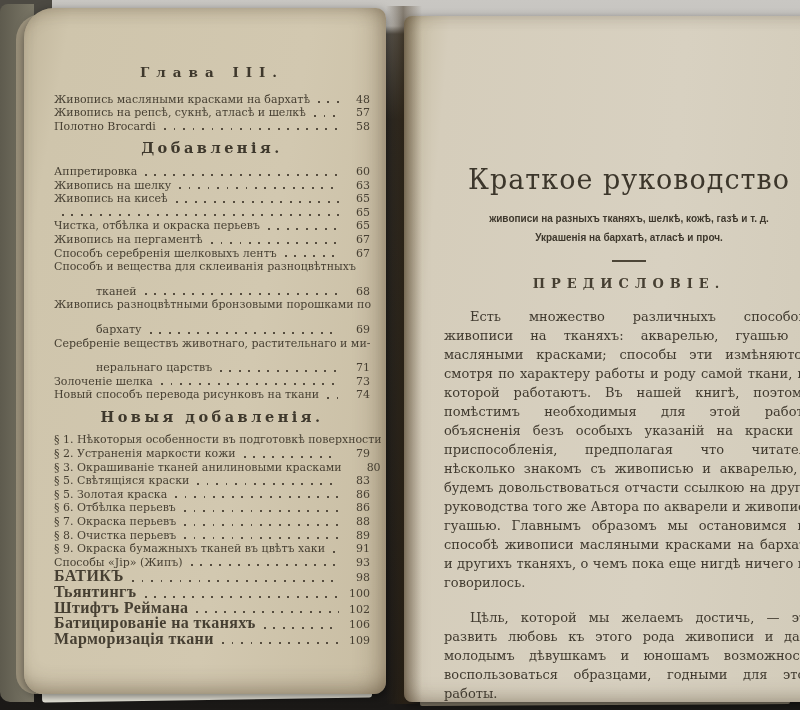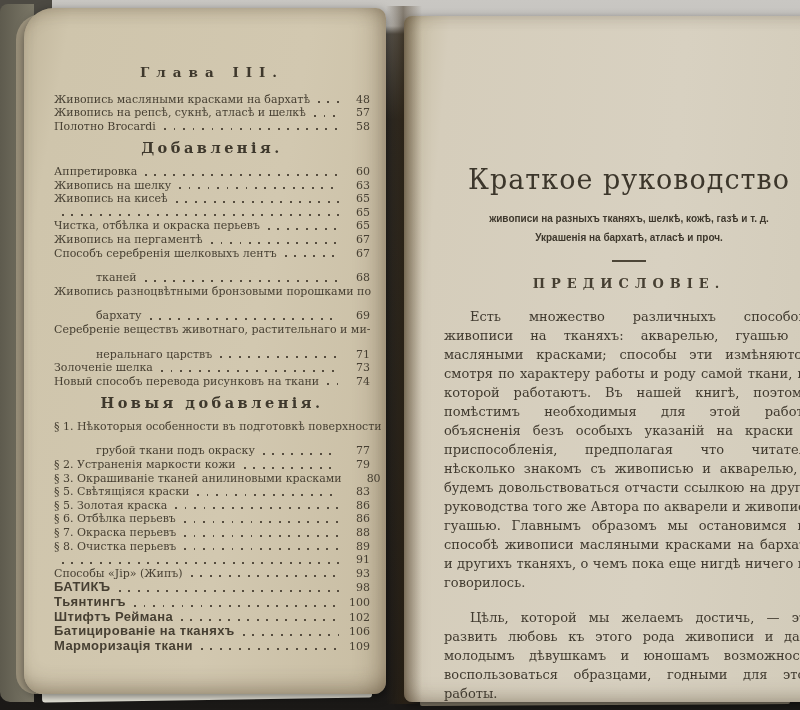--- a/index.html
+++ b/index.html
@@ -46,21 +46,21 @@
     flex:1;height:2px;align-self:flex-end;margin:0 7px 3px 8px;
     background:repeating-linear-gradient(90deg,#55
 
 4c3e 0,#554c3e 1.8px,transparent 1.8px,transparent 9.5px);
   }
   .toc-leader{background:repeating-linear-gradient(90deg,#554c3e 0,#554c3e 1.8px,transparent 1.8px,transparent 9.5px);}
   .toc-page{width:24px;text-align:right;flex:none;}
   .toc-row.s-chapter{display:block;text-align:center;font-weight:bold;letter-spacing:7px;font-size:13.5px;margin:0 0 13px 0;color:#3e382c;}
   .toc-row.s-section{display:block;text-align:center;font-weight:bold;letter-spacing:3.5px;font-size:14.5px;margin:8px 0 10px 0;color:#3e382c;}
   .toc-row.indent{padding-left:42px;margin-top:11px;}
-  .toc-row.s-bold .toc-text{font-family:Liberation Sans, sans-serif;font-weight:bold;font-size:13px;letter-spacing:.4px;}
+  .toc-row.s-bold .toc-text{font-family:Liberation Serif, serif;font-weight:bold;font-size:16px;letter-spacing:.4px;}
 
   
   .preface{position:relative;padding:148px 30px 0 24px;color:#433c31;}
   .book-title{text-align:center;font-size:27px;letter-spacing:1px;margin:0 0 14px 0;font-weight:normal;color:#3c362b;}
   .book-subtitle{text-align:center;font-family:"Liberation Sans",sans-serif;font-weight:bold;font-size:10px;line-height:19px;color:#3e382d;}
   .rule{width:34px;border:none;border-top:2px solid #4c4537;margin:13px auto 14px auto;}
   .preface-heading{text-align:center;letter-spacing:6px;font-size:13px;margin:0 0 12px 0;color:#463f32;font-weight:bold;}
   .para{text-align:justify;text-indent:26px;font-size:13px;line-height:19px;margin:16px;color:#403a2f;}
 </style>
 </head>
@@ -140,20 +140,24 @@
           <span class="toc-leader"></span>
           <span class="toc-page">67</span>
         </div>
 
         <div class="toc-row">
           <span class="toc-text">Способъ серебренія шелковыхъ лентъ</span>
           <span class="toc-leader"></span>
           <span class="toc-page">67</span>
         </div>
 
+        <div class="toc-row">
+          <span class="toc-text">Способъ и вещества для склеиванія разноцвѣтныхъ</span>
+
+        </div>
 
         <div class="toc-row indent">
           <span class="toc-text">тканей</span>
           <span class="toc-leader"></span>
           <span class="toc-page">68</span>
         </div>
 
         <div class="toc-row">
           <span class="toc-text">Живопись разноцвѣтными бронзовыми порошками по</span>
 
@@ -192,25 +196,20 @@
           <span class="toc-text">Новыя добавленія.</span>
           
           
         </div>
 
         <div class="toc-row">
           <span class="toc-text">§ 1. Нѣкоторыя особенности въ подготовкѣ поверхности</span>
 
         </div>
 
-        <div class="toc-row indent">
-          <span class="toc-text">грубой ткани подъ окраску</span>
-          <span class="toc-leader"></span>
-          <span class="toc-page">77</span>
-        </div>
 
         <div class="toc-row">
           <span class="toc-text">§ 2. Устраненія маркости кожи</span>
           <span class="toc-leader"></span>
           <span class="toc-page">79</span>
         </div>
 
         <div class="toc-row">
           <span class="toc-text">§ 3. Окрашиваніе тканей анилиновыми красками</span>
           <span class="toc-leader"></span>
@@ -241,20 +240,21 @@
           <span class="toc-page">88</span>
         </div>
 
         <div class="toc-row">
           <span class="toc-text">§ 8. Очистка перьевъ</span>
           <span class="toc-leader"></span>
           <span class="toc-page">89</span>
         </div>
 
         <div class="toc-row">
+          <span class="toc-text">§ 9. Окраска бумажныхъ тканей въ цвѣтъ хаки</span>
           <span class="toc-leader"></span>
           <span class="toc-page">91</span>
         </div>
 
         <div class="toc-row">
           <span class="toc-text">Способы «Jip» (Жипъ)</span>
           <span class="toc-leader"></span>
           <span class="toc-page">93</span>
         </div>
 

